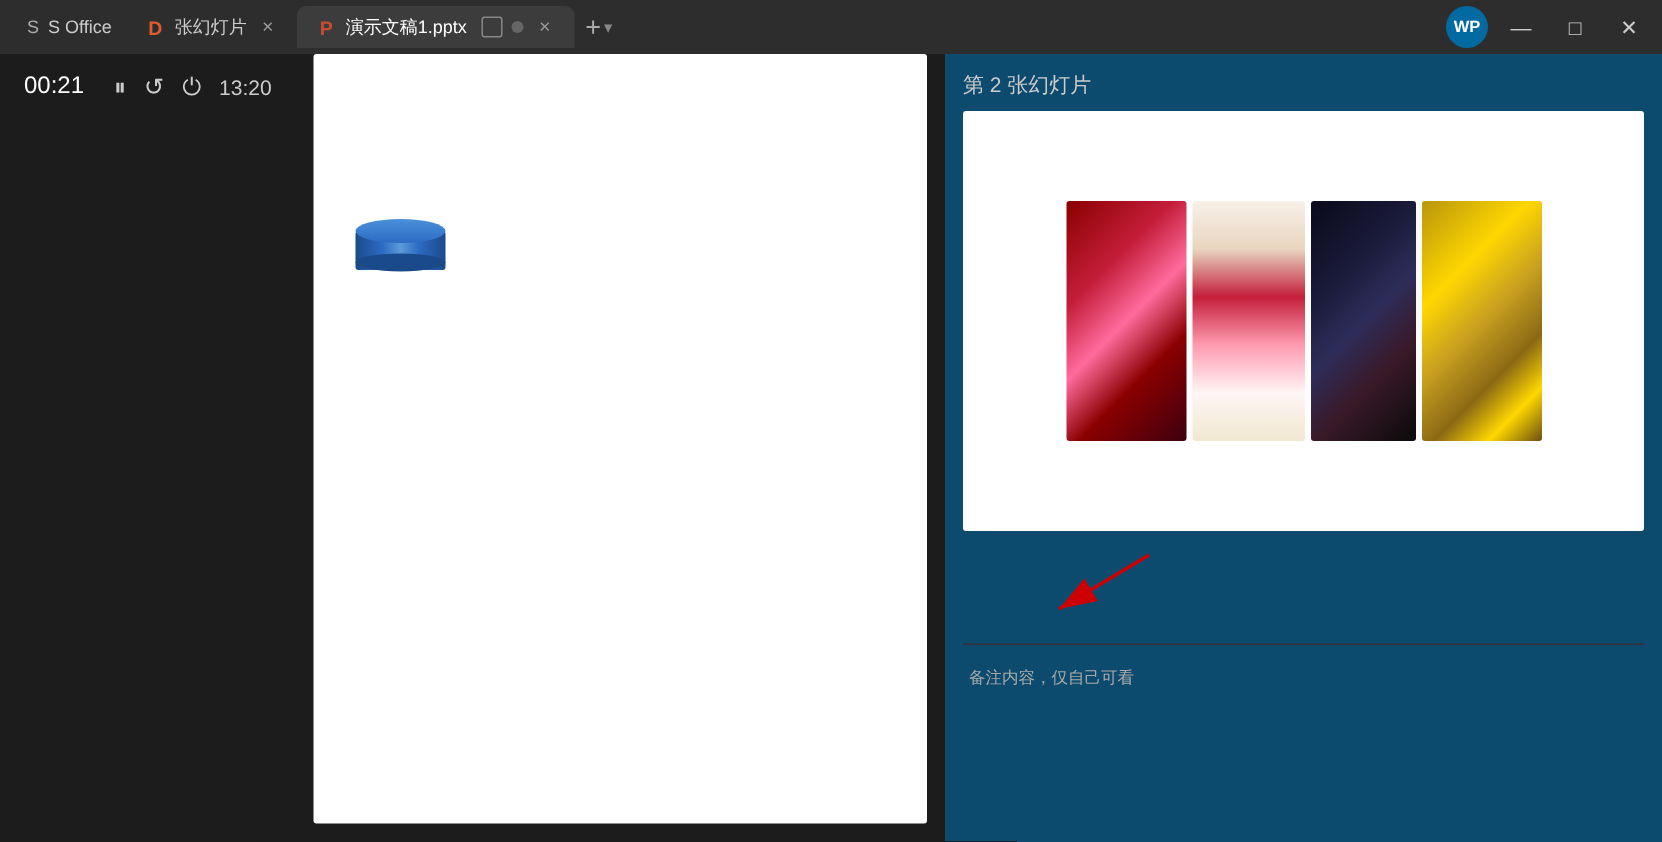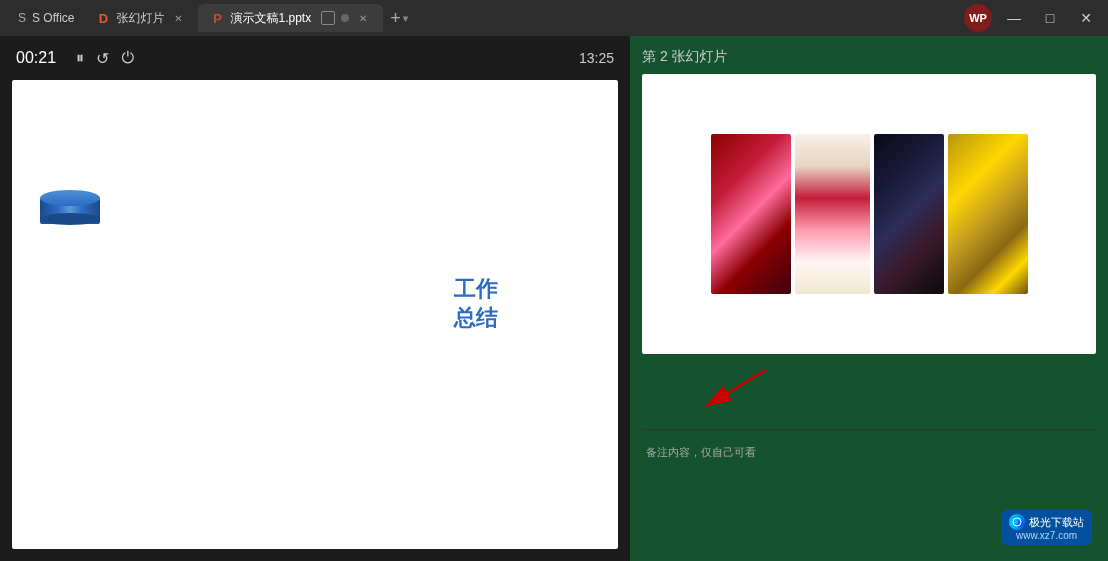--- a/index.html
+++ b/index.html
@@ -95,21 +95,21 @@
       justify-content: center;
       color: #ccc;
       font-size: 14px;
       cursor: pointer;
       border-radius: 4px;
     }
     .avatar-btn {
       width: 28px;
       height: 28px;
       border-radius: 50%;
-      background: #7f1d1d;
+      background: #0369a1;
       display: flex;
       align-items: center;
       justify-content: center;
       color: white;
       font-size: 11px;
       font-weight: bold;
       cursor: pointer;
     }
     .office-tab {
       display: flex;
@@ -125,21 +125,21 @@
     .main-area {
       display: flex;
       height: calc(561px - 36px);
     }
 
     
     .presenter-area {
       width: 630px;
       background: #1c1c1c;
       display: flex;
-      flex-direction: column;
+      flex-direction: row;
     }
 
     
     .controls-bar {
       display: flex;
       align-items: center;
       padding: 0 16px;
       height: 44px;
       background: #1c1c1c;
       gap: 12px;
@@ -212,21 +212,21 @@
       color: #2d6bc4;
       font-size: 22px;
       font-weight: bold;
       text-align: center;
       line-height: 1.3;
     }
 
     
     .right-panel {
       flex: 1;
-      background: #14532d;
+      background: #0c4a6e;
       display: flex;
       flex-direction: column;
       padding: 12px;
     }
 
     .slide-number {
       color: #ccc;
       font-size: 14px;
       margin-bottom: 8px;
     }
@@ -380,35 +380,31 @@
 
 <div class="main-area">
 
   <div class="presenter-area">
 
     <div class="controls-bar">
       <span class="time-display">00:21</span>
       <span class="ctrl-btn">⏸</span>
       <span class="ctrl-btn">↺</span>
       <span class="ctrl-btn">⏻</span>
-      <span class="time-right">13:25</span>
+      <span class="time-right">13:20</span>
     </div>
 
     <div class="slide-canvas">
 
       <div class="cylinder">
         <div class="cylinder-top"></div>
         <div class="cylinder-body"></div>
         <div class="cylinder-bottom-ellipse"></div>
       </div>
 
-      <div class="slide-text">
-        <div>工作</div>
-        <div>总结</div>
-      </div>
     </div>
   </div>
 
   <div class="right-panel">
     <div class="slide-number">第 2 张幻灯片</div>
 
     <div class="slide-thumbnail">
       <div class="thumbnail-images">
         <div class="img1 thumb-img"></div>
         <div class="img2 thumb-img"></div>
@@ -427,27 +423,15 @@
         <line x1="120" y1="8" x2="60" y2="44" stroke="#cc0000" stroke-width="2.5" marker-end="url(#arrowhead)"></line>
       </svg>
     </div>
 
     <div class="divider-line"></div>
 
     <div class="notes-area">
       <span class="notes-label">备注内容，仅自己可看</span>
     </div>
 
-    <div class="watermark">
-      <div class="watermark-title">
-        <div class="watermark-icon">
-          <svg width="10" height="10" viewBox="0 0 10 10">
-            <circle cx="5" cy="5" r="4" fill="none" stroke="#fff" stroke-width="1"></circle>
-            <path d="M5 1 Q7 5 5 9" fill="#00aaff" opacity="0.8"></path>
-          </svg>
-        </div>
-        <span>极光下载站</span>
-      </div>
-      <span class="watermark-url">www.xz7.com</span>
-    </div>
   </div>
 
 </div>
 
 </body></html>

